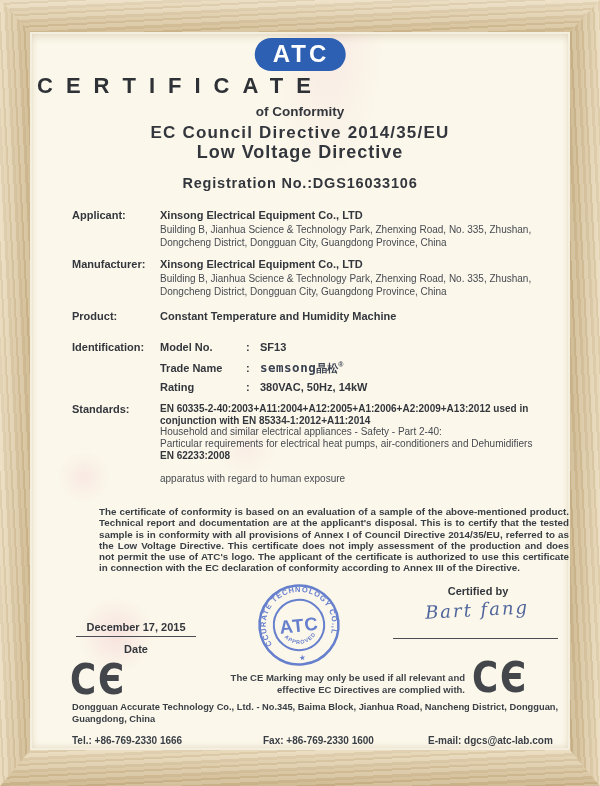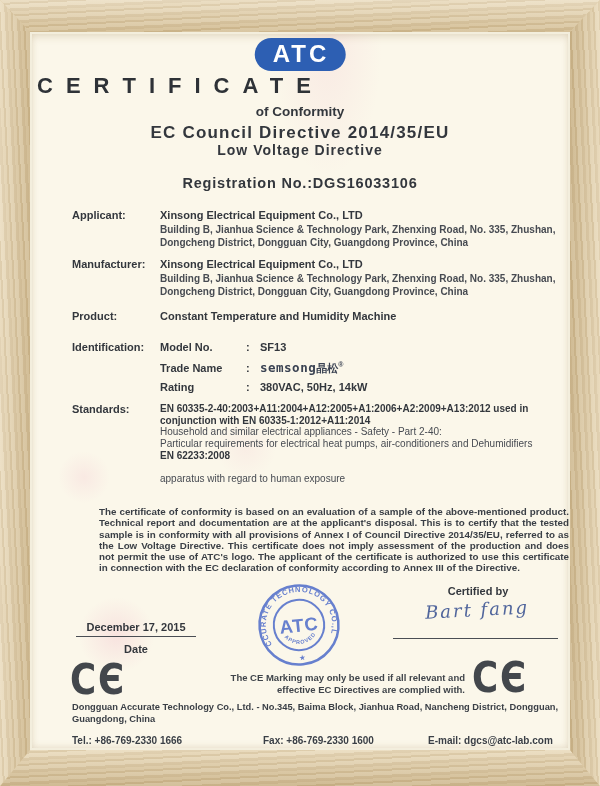--- a/index.html
+++ b/index.html
@@ -43,26 +43,26 @@
   
   .logo-pill{left:50%;top:6px;transform:translateX(-50%);
     background:#2d5fb3;color:#fff;border-radius:17px;
     font-size:24px;font-weight:bold;letter-spacing:3px;
     padding:2px 16px 3px 18px;line-height:28px;}
   .cert-title{left:7px;right:-7px;top:41px;text-align:left;
     font-size:22px;font-weight:bold;letter-spacing:13px;color:#2e3237;}
   .h-center{left:0;right:0;text-align:center;color:#33373d;font-weight:bold;}
   .subtitle{top:72px;font-size:13.5px;}
   .directive1{top:91px;font-size:17px;letter-spacing:1.2px;}
-  .directive2{top:110px;font-size:14px;letter-spacing:1px;}
+  .directive2{top:110px;font-size:18px;letter-spacing:1px;}
   .registration{top:143px;font-size:14.5px;letter-spacing:.8px;}
   
   .lab{left:42px;font-size:11px;font-weight:bold;color:#33373d;white-space:nowrap;}
   .val{left:130px;font-size:11px;font-weight:bold;color:#33373d;white-space:nowrap;}
-  .addr{left:130px;font-size:10px;color:#474b52;white-space:nowrap;line-height:13px;font-weight:bold;}
+  .addr{left:130px;font-size:10px;color:#474b52;white-space:nowrap;line-height:13px;font-weight:normal;}
   .id-name{display:inline-block;position:static;width:86px;font-weight:bold;}
   .id-colon{display:inline-block;position:static;width:14px;font-weight:bold;}
   .id-val{position:static;font-weight:bold;}
   .id-row{left:130px;font-size:11px;color:#33373d;white-space:nowrap;}
   .trade-latin{position:static;font-family:"DejaVu Sans Mono",monospace;font-weight:bold;font-size:12.5px;color:#3a4252;letter-spacing:.5px;}
   .trade-cjk{position:static;font-size:11px;font-weight:bold;color:#3a4252;}
   .trade-reg{position:static;font-size:7px;vertical-align:super;font-weight:bold;color:#3a4252;}
   .std-line{left:130px;font-size:10px;color:#474b52;white-space:nowrap;}
   .std-bold{font-weight:bold;color:#33373d;}
   
@@ -122,21 +122,21 @@
   <div class="lab" style="top:278px">Product:</div>
   <div class="val" style="top:278px">Constant Temperature and Humidity Machine</div>
 
   <div class="lab" style="top:309px">Identification:</div>
   <div class="id-row" style="top:309px"><span class="id-name">Model No.</span><span class="id-colon">:</span><span class="id-val">SF13</span></div>
   <div class="id-row" style="top:328px"><span class="id-name">Trade Name</span><span class="id-colon">:</span><span class="trade-latin">semsong</span><span class="trade-cjk">晶松</span><span class="trade-reg">®</span></div>
   <div class="id-row" style="top:349px"><span class="id-name">Rating</span><span class="id-colon">:</span><span class="id-val">380VAC, 50Hz, 14kW</span></div>
 
   <div class="lab" style="top:371px">Standards:</div>
   <div class="std-line std-bold" style="top:371px">EN 60335-2-40:2003+A11:2004+A12:2005+A1:2006+A2:2009+A13:2012 used in</div>
-  <div class="std-line std-bold" style="top:382.7px">conjunction with EN 60335-1:2012+A11:2014</div>
+  <div class="std-line std-bold" style="top:382.7px">conjunction with EN 85334-1:2012+A11:2014</div>
   <div class="std-line" style="top:394.4px">Household and similar electrical appliances - Safety - Part 2-40:</div>
   <div class="std-line" style="top:406.1px">Particular requirements for electrical heat pumps, air-conditioners and Dehumidifiers</div>
   <div class="std-line std-bold" style="top:417.8px">EN 62233:2008</div>
   <div class="std-line" style="top:441.2px">apparatus with regard to human exposure</div>
 
   <div class="statement">The certificate of conformity is based on an evaluation of a sample of the above-mentioned product. Technical report and documentation are at the applicant's disposal. This is to certify that the tested sample is in conformity with all provisions of Annex I of Council Directive 2014/35/EU, referred to as the Low Voltage Directive. This certificate does not imply assessment of the production and does not permit the use of ATC's logo. The applicant of the certificate is authorized to use this certificate in connection with the EC declaration of conformity according to Annex III of the Directive.</div>
 
   <div class="certified-by">Certified by</div>
   <div class="signature">Bart fang</div>
   <div class="sig-line"></div>

